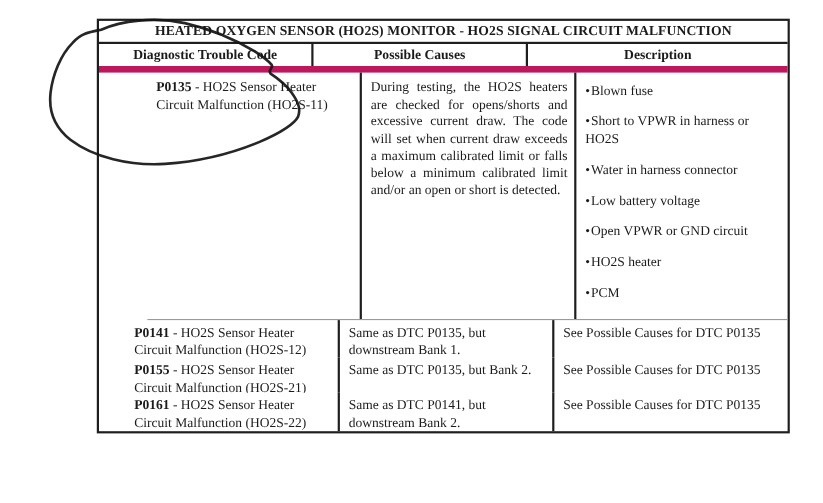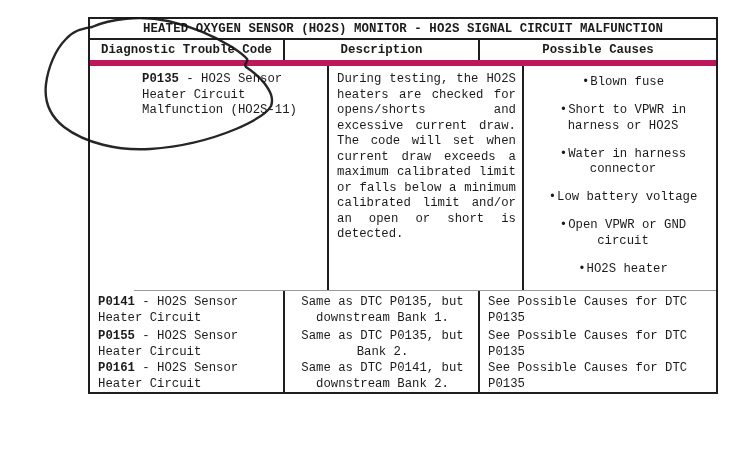--- a/index.html
+++ b/index.html
@@ -1,20 +1,20 @@
 <!DOCTYPE html>
 <html><head>
 <meta charset="utf-8">
 <style>
   html,body{margin:0;padding:0;background:#ffffff;}
   .page{
     position:relative;
     width:748px;height:457px;
     background:#ffffff;
-    font-family:Liberation Mono, monospace;
+    font-family:Liberation Serif, serif;
     color:#1b1b1b;
     overflow:hidden;
   }
   .doc-table{
     position:absolute;left:88px;top:17px;width:630px;
     border:2px solid #1e1e1e;
     box-sizing:border-box;
     background:#fff;
   }
   .title-row{
@@ -35,60 +35,60 @@
     border-right:2px solid #1e1e1e;
   }
   .header-cell:last-child{border-right:none;}
   .main-row{
     display:grid;grid-template-columns:195px 195px 1fr;
     height:224px;
     border-bottom:1px solid #9a9a9a;
     margin-left:44px;
   }
   .sub-row{
-    display:grid;grid-template-columns:195px 195px 1fr;
+    display:grid;grid-template-columns:195px 195px 1fr;margin-left:24px;
   }
   .sub-row.r1{height:34px;}
   .sub-row.r2{height:32px;}
   .sub-row.r3{height:35px;}
   .cell{
     border-right:2px solid #1e1e1e;
     box-sizing:border-box;
     font-size:12.3px;line-height:15.5px;
     padding:6px 5px 0 8px;
     overflow:hidden;
   }
   .cell:last-child{border-right:none;}
   .sub-row .cell{padding-top:4px;}
   .desc-cell{text-align:justify;padding-right:6px;}
-  .sub-row .desc-cell{text-align:center;}
+  .sub-row .desc-cell{text-align:left;}
   .causes-cell{padding-top:9px;padding-right:2px;}
-  .cause-item{margin-bottom:12.5px;text-align:center;}
+  .cause-item{margin-bottom:12.5px;}
   .cause-item::before{content:"\2022";margin-right:1px;}
   b{font-weight:bold;}
   .annotation-layer{
     position:absolute;left:0;top:0;width:748px;height:457px;
     pointer-events:none;
   }
 </style>
 </head>
 <body>
 
 <div class="page">
 
   <div class="doc-table">
 
     <div class="title-row">
       <span>HEATED OXYGEN SENSOR (HO2S) MONITOR - HO2S SIGNAL CIRCUIT MALFUNCTION</span>
     </div>
 
     <div class="header-row">
       <div class="header-cell">Diagnostic Trouble Code</div>
+      <div class="header-cell">Possible Causes</div>
       <div class="header-cell">Description</div>
-      <div class="header-cell">Possible Causes</div>
     </div>
 
     <div class="main-row">
       <div class="cell">
         <b>P0135</b><span> - HO2S Sensor Heater Circuit Malfunction (HO2S-11)</span>
       </div>
       <div class="cell desc-cell">During testing, the HO2S heaters are checked for opens/shorts and excessive current draw. The code will set when current draw exceeds a maximum calibrated limit or falls below a minimum calibrated limit and/or an open or short is detected.</div>
       <div class="cell causes-cell">
         <div class="cause-item">Blown fuse</div>
         <div class="cause-item">Short to VPWR in harness or HO2S</div>

